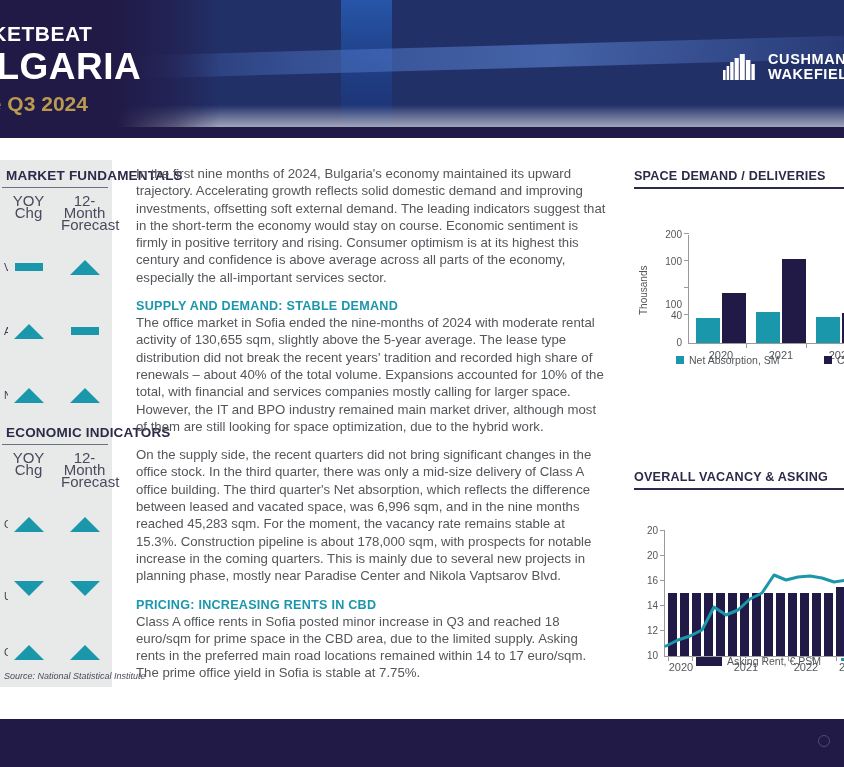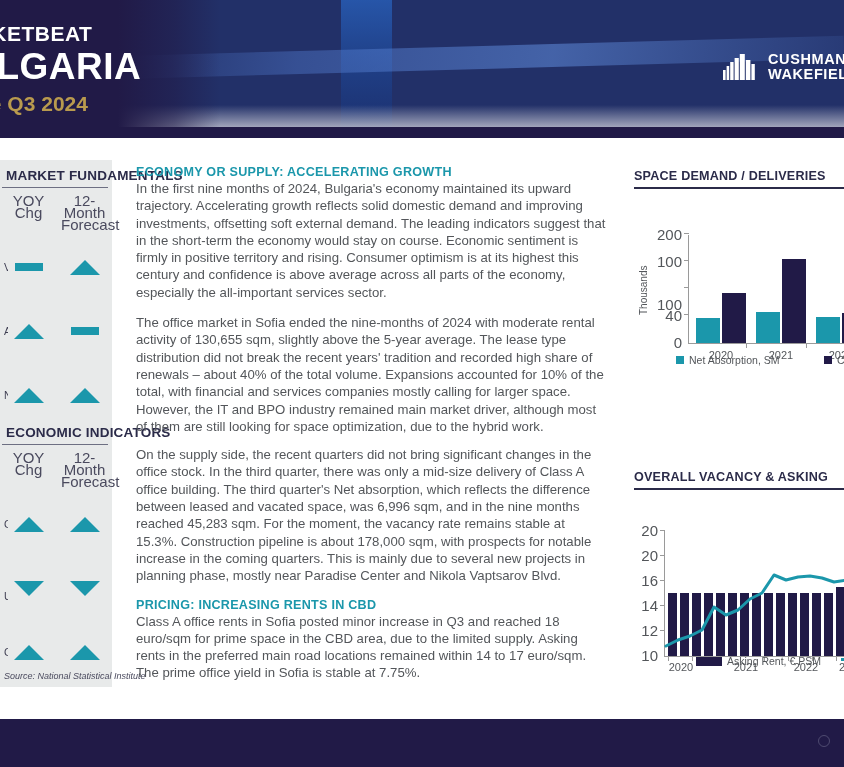--- a/index.html
+++ b/index.html
@@ -184,21 +184,21 @@
 
   .axis-label-y {
     position: absolute;
     transform: rotate(-90deg);
     transform-origin: left top;
     color: #53565a; font-size: 10px;
     white-space: nowrap;
   }
   .ytick {
     position: absolute; right: 0;
-    color: #53565a; font-size: 15px;
+    color: #53565a; font-size: 10px;
     text-align: right; line-height: 10px;
   }
   .xtick {
     position: absolute;
     color: #53565a; font-size: 11px;
     text-align: center; line-height: 12px;
   }
   .axis-line { position: absolute; background: #9a9a9a; }
   .tickmark { position: absolute; background: #9a9a9a; width: 1px; height: 4px; }
 
@@ -338,23 +338,23 @@
             <div class="arrow-up"></div>
           </div>
       </div>
     </div>
   </div>
 
   <div class="side-note">Source: National Statistical Institute</div>
 </div>
 
 <div class="content">
-  <div class="sec-head">ECONOMY OR SUPPLY: ACCELERATING GROWTH</div>
   <div class="para">In the first nine months of 2024, Bulgaria's economy maintained its upward trajectory. Accelerating growth reflects solid domestic demand and improving investments, offsetting soft external demand. The leading indicators suggest that in the short-term the economy would stay on course. Economic sentiment is firmly in positive territory and rising. Consumer optimism is at its highest this century and confidence is above average across all parts of the economy, especially the all-important services sector.</div>
 
+  <div class="sec-head">SUPPLY AND DEMAND: STABLE DEMAND</div>
   <div class="para tight">The office market in Sofia ended the nine-months of 2024 with moderate rental activity of 130,655 sqm, slightly above the 5-year average. The lease type distribution did not break the recent years' tradition and recorded high share of renewals – about 40% of the total volume. Expansions accounted for 10% of the total, with financial and services companies mostly calling for larger space. However, the IT and BPO industry remained main market driver, although most of them are still looking for space optimization, due to the hybrid work.</div>
   <div class="para">On the supply side, the recent quarters did not bring significant changes in the office stock. In the third quarter, there was only a mid-size delivery of Class A office building. The third quarter's Net absorption, which reflects the difference between leased and vacated space, was 6,996 sqm, and in the nine months reached 45,283 sqm. For the moment, the vacancy rate remains stable at 15.3%. Construction pipeline is about 178,000 sqm, with prospects for notable increase in the coming quarters. This is mainly due to several new projects in planning phase, mostly near Paradise Center and Nikola Vaptsarov Blvd.</div>
 
   <div class="sec-head">PRICING: INCREASING RENTS IN CBD</div>
   <div class="para">Class A office rents in Sofia posted minor increase in Q3 and reached 18 euro/sqm for prime space in the CBD area, due to the limited supply. Asking rents in the preferred main road locations remained within 14 to 17 euro/sqm. The prime office yield in Sofia is stable at 7.75%.</div>
 </div>
 
 <div class="chart-panel" style="top:169px;">
   <div class="chart-title">SPACE DEMAND / DELIVERIES</div>
   <div class="chart-rule"></div>

